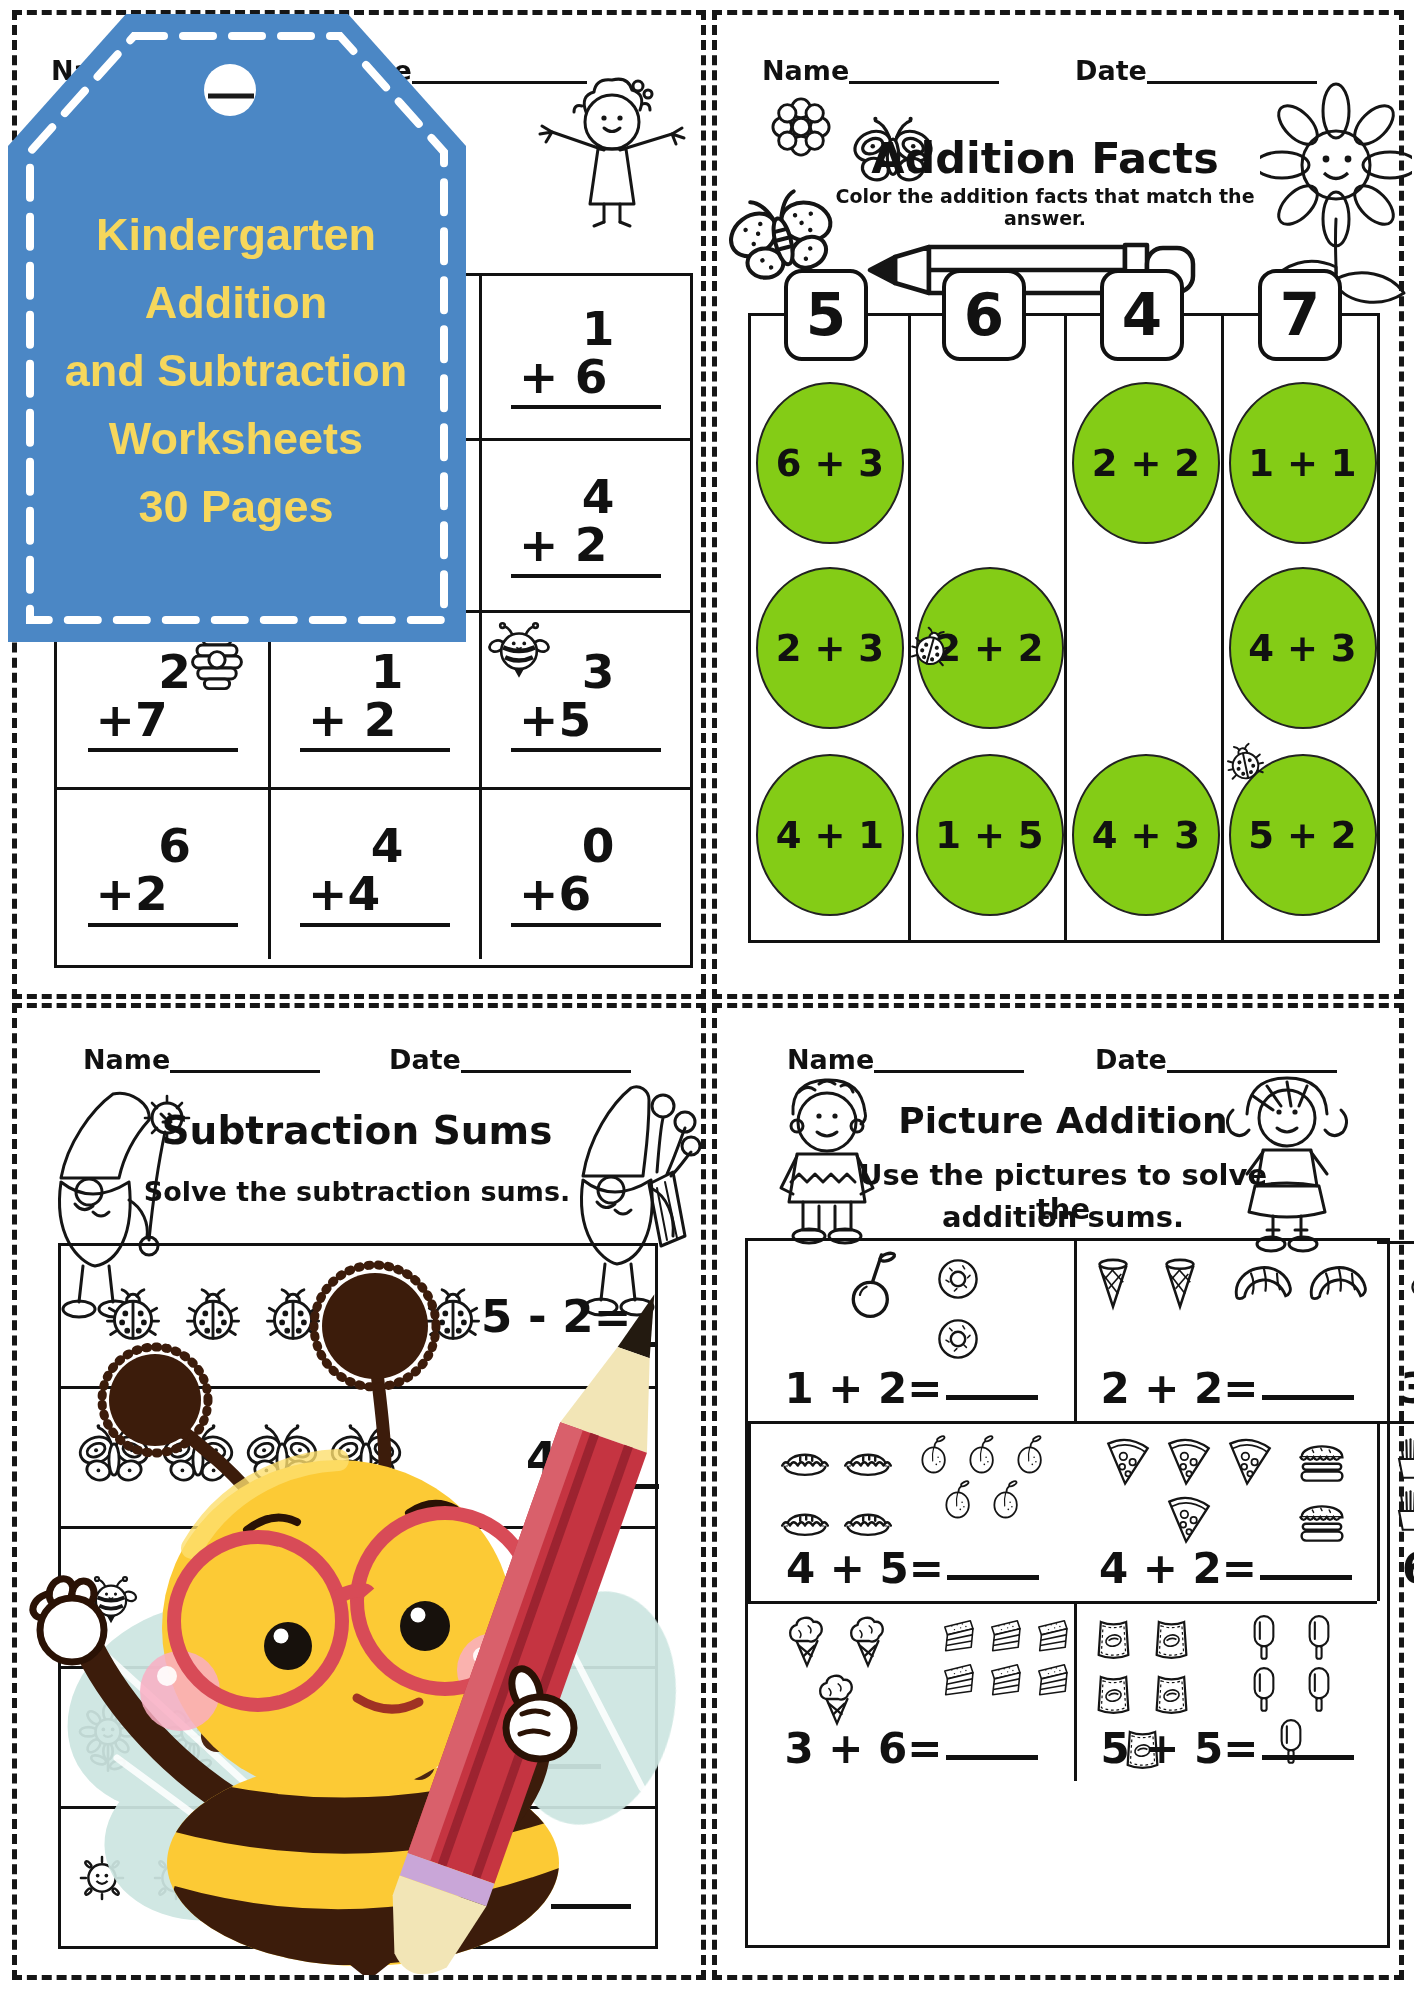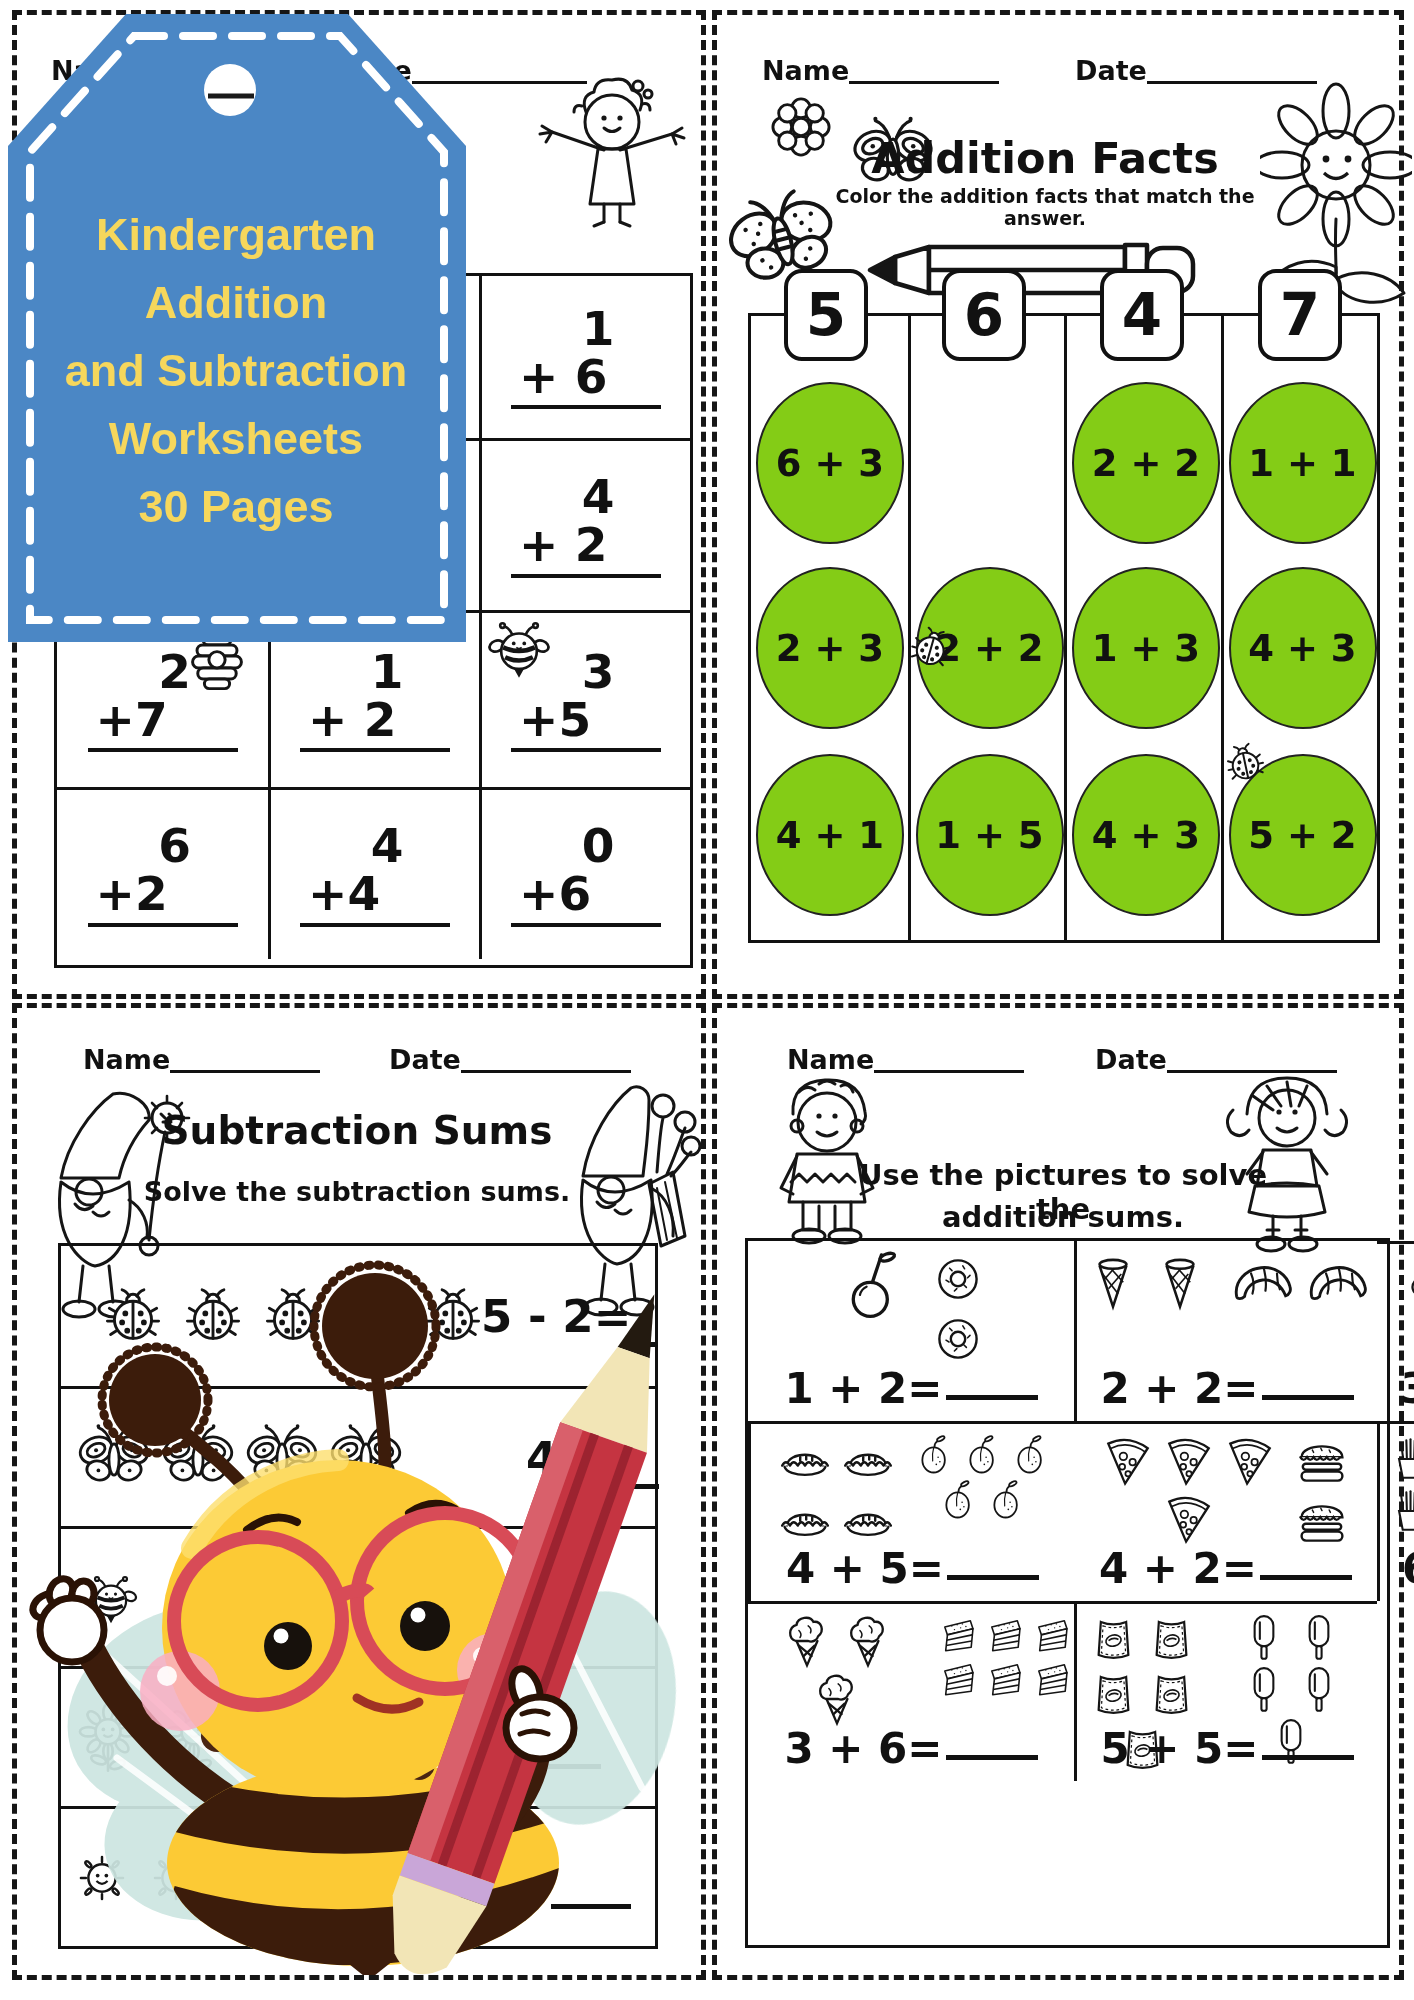--- a/index.html
+++ b/index.html
@@ -537,21 +537,20 @@
         <div class="fact-circle" style="top: 66px;">6 + 3</div>
         <div class="fact-circle" style="top: 251px;">2 + 3</div>
         <div class="fact-circle" style="top: 438px;">4 + 1</div>
       </div>
       <div class="tr-col">
         <div class="fact-circle" style="top: 251px;">2 + 2</div>
         <div class="fact-circle" style="top: 438px;">1 + 5</div>
       </div>
       <div class="tr-col">
         <div class="fact-circle" style="top: 66px;">2 + 2</div>
-        <div class="fact-circle" style="top: 251px;">1 + 3</div>
         <div class="fact-circle" style="top: 438px;">4 + 3</div>
       </div>
       <div class="tr-col">
         <div class="fact-circle" style="top: 66px;">1 + 1</div>
         <div class="fact-circle" style="top: 251px;">4 + 3</div>
         <div class="fact-circle" style="top: 438px;">5 + 2</div>
       </div>
     </div>
   <svg class="abs" style="left:191px;top:610px;transform:rotate(16deg)" width="46" height="46" viewBox="0 0 100 100">
       <use href="#i-ladybug"></use>
@@ -843,20 +842,21 @@
       <path d="M58 150 L58 172 M86 150 L86 172"></path>
       <path d="M52 164 h12 M80 164 h12"></path>
       <ellipse cx="56" cy="178" rx="14" ry="7"></ellipse>
         <ellipse cx="88" cy="178" rx="14" ry="7"></ellipse>
     </g>
     <g fill="#151515">
         <circle cx="64" cy="46" r="2.6"></circle>
         <circle cx="80" cy="46" r="2.6"></circle>
       </g>
   </svg>
+  <div class="abs title" style="left:146px;top:92px;width:400px;font-size:36px;">Picture Addition</div>
   <div class="abs subtitle" style="left:116px;top:192px;width:460px;font-size:29px;">addition sums.</div>
   <div class="abs subtitle" style="left:116px;top:150px;width:460px;font-size:29px;">Use the pictures to solve the</div>
   <div id="br-table" class="abs">
       <div class="br-cell c0 r0">
         <div class="pics">
           <div class="pgroup" style="width: 84px;">
             <svg viewBox="0 0 100 100" width="74" height="74">
               <use href="#i-cherry"></use>
             </svg>
           </div>

